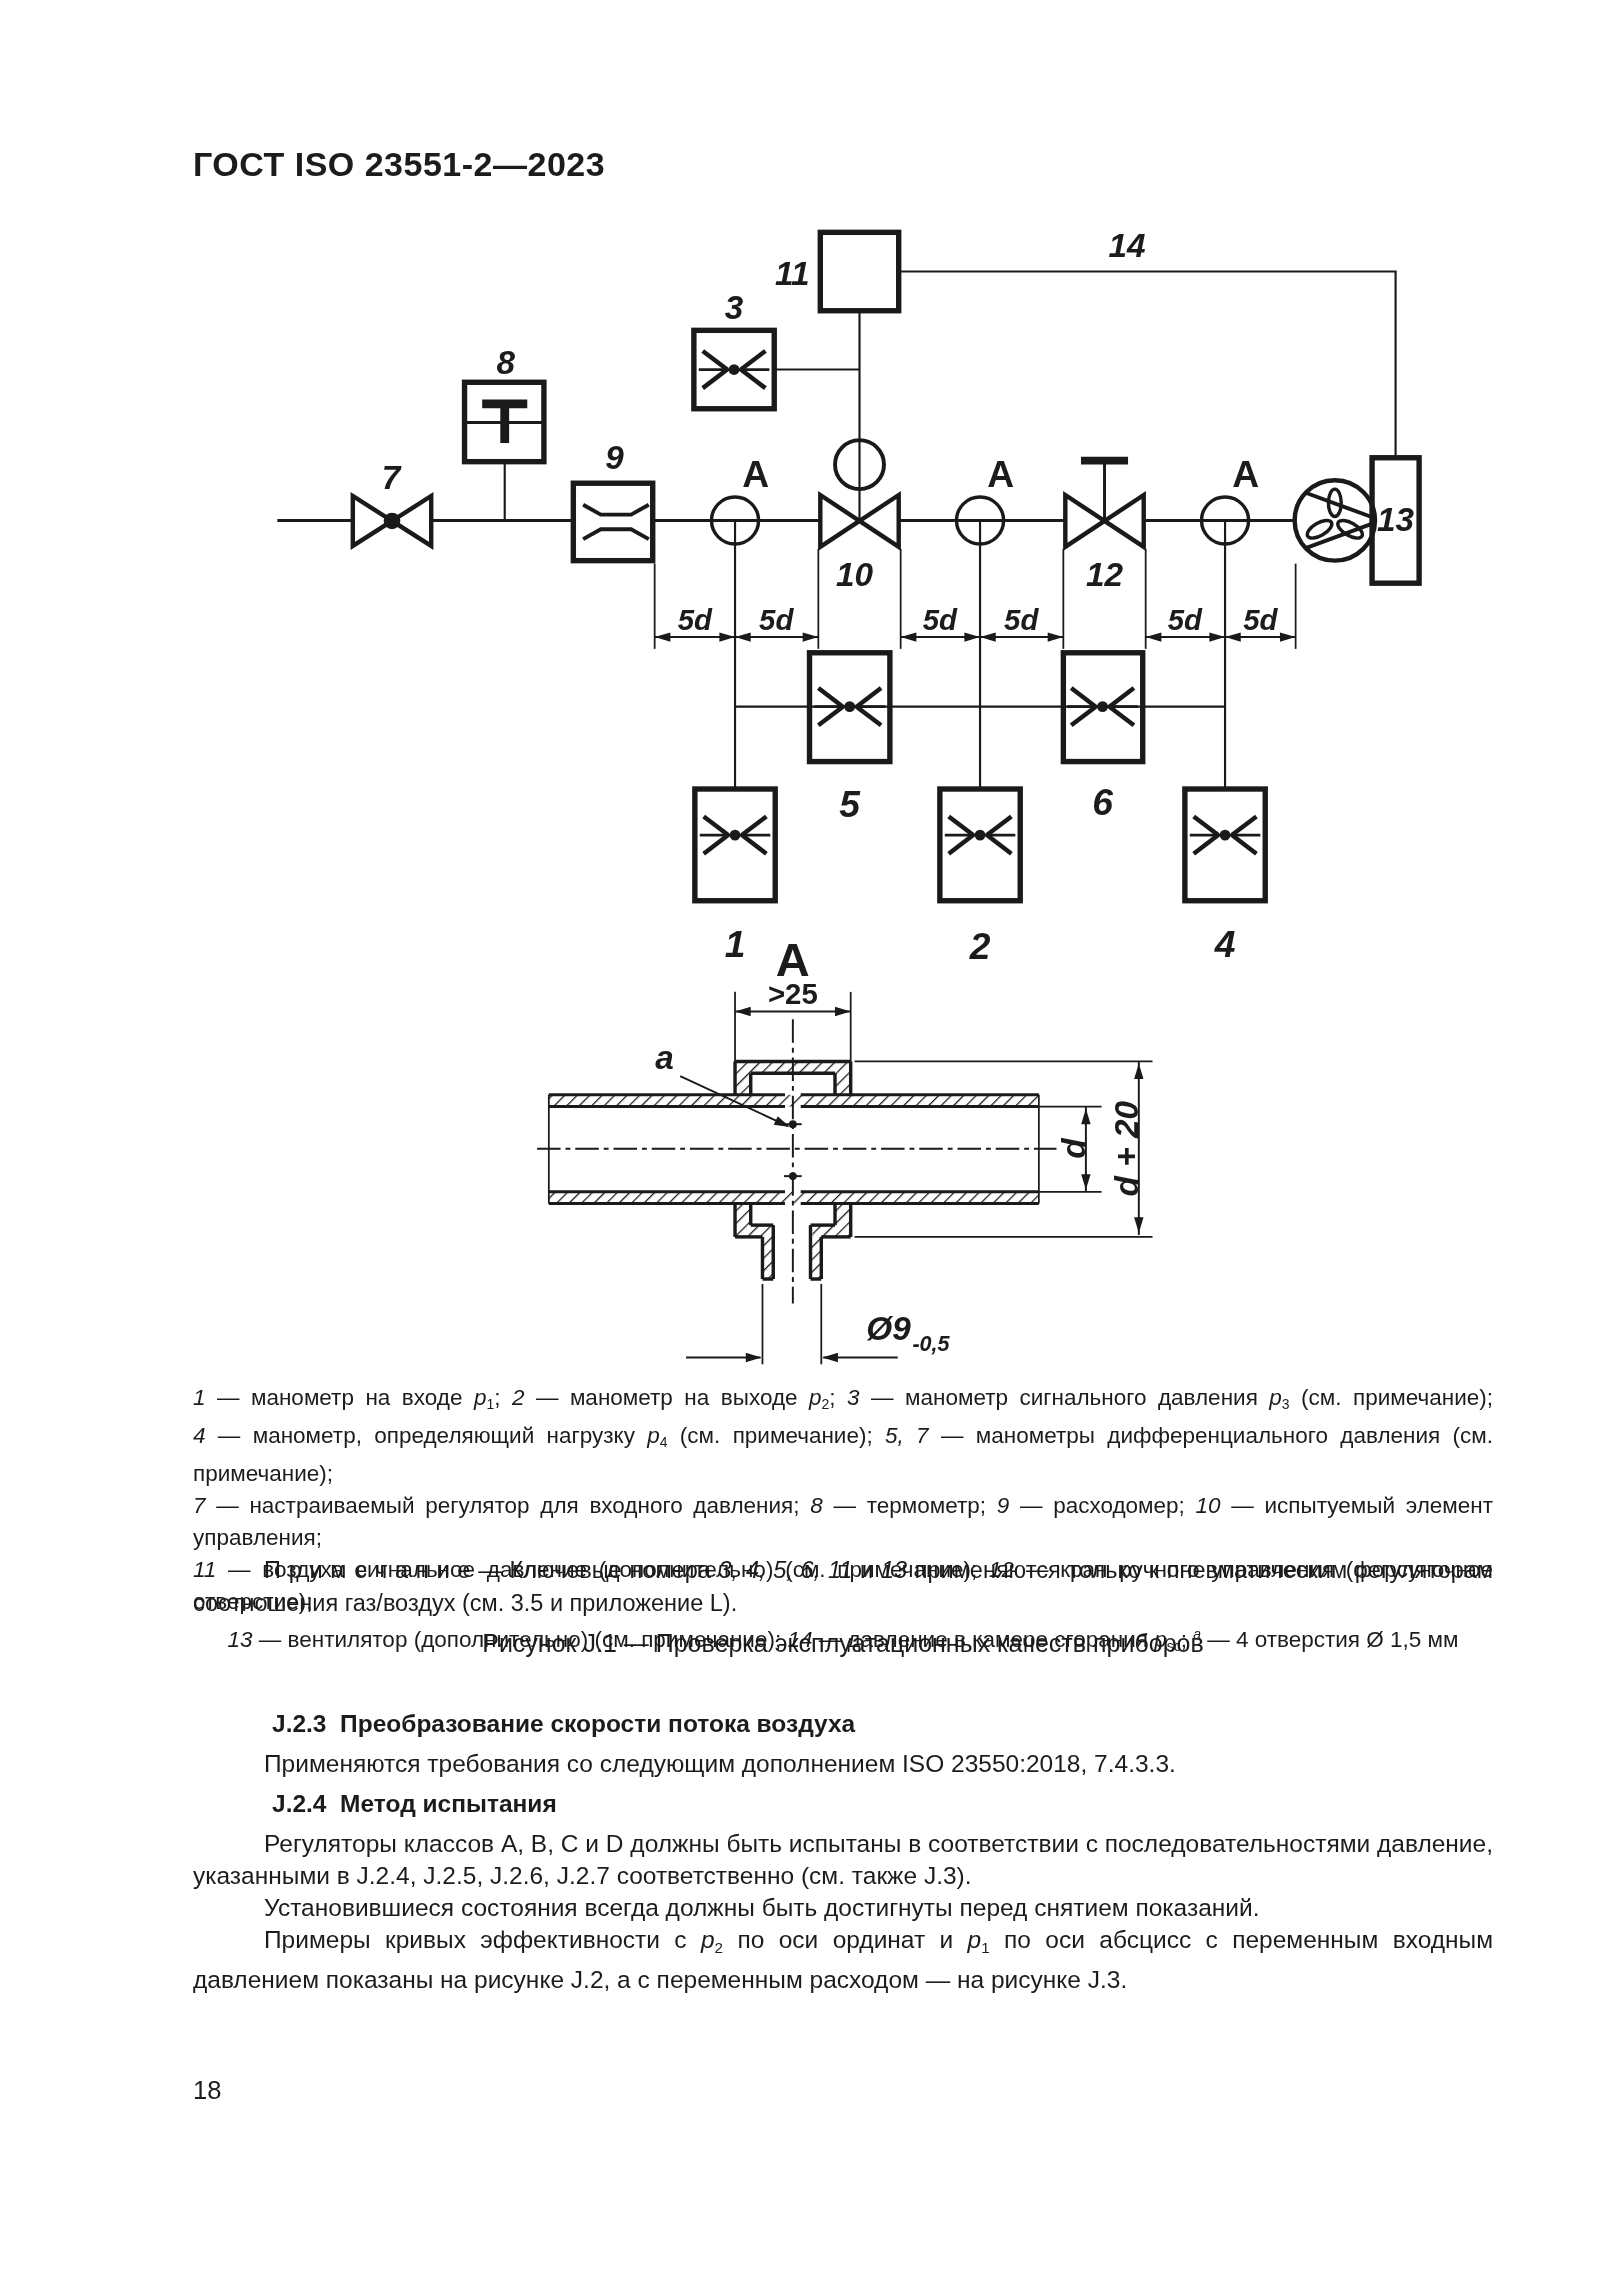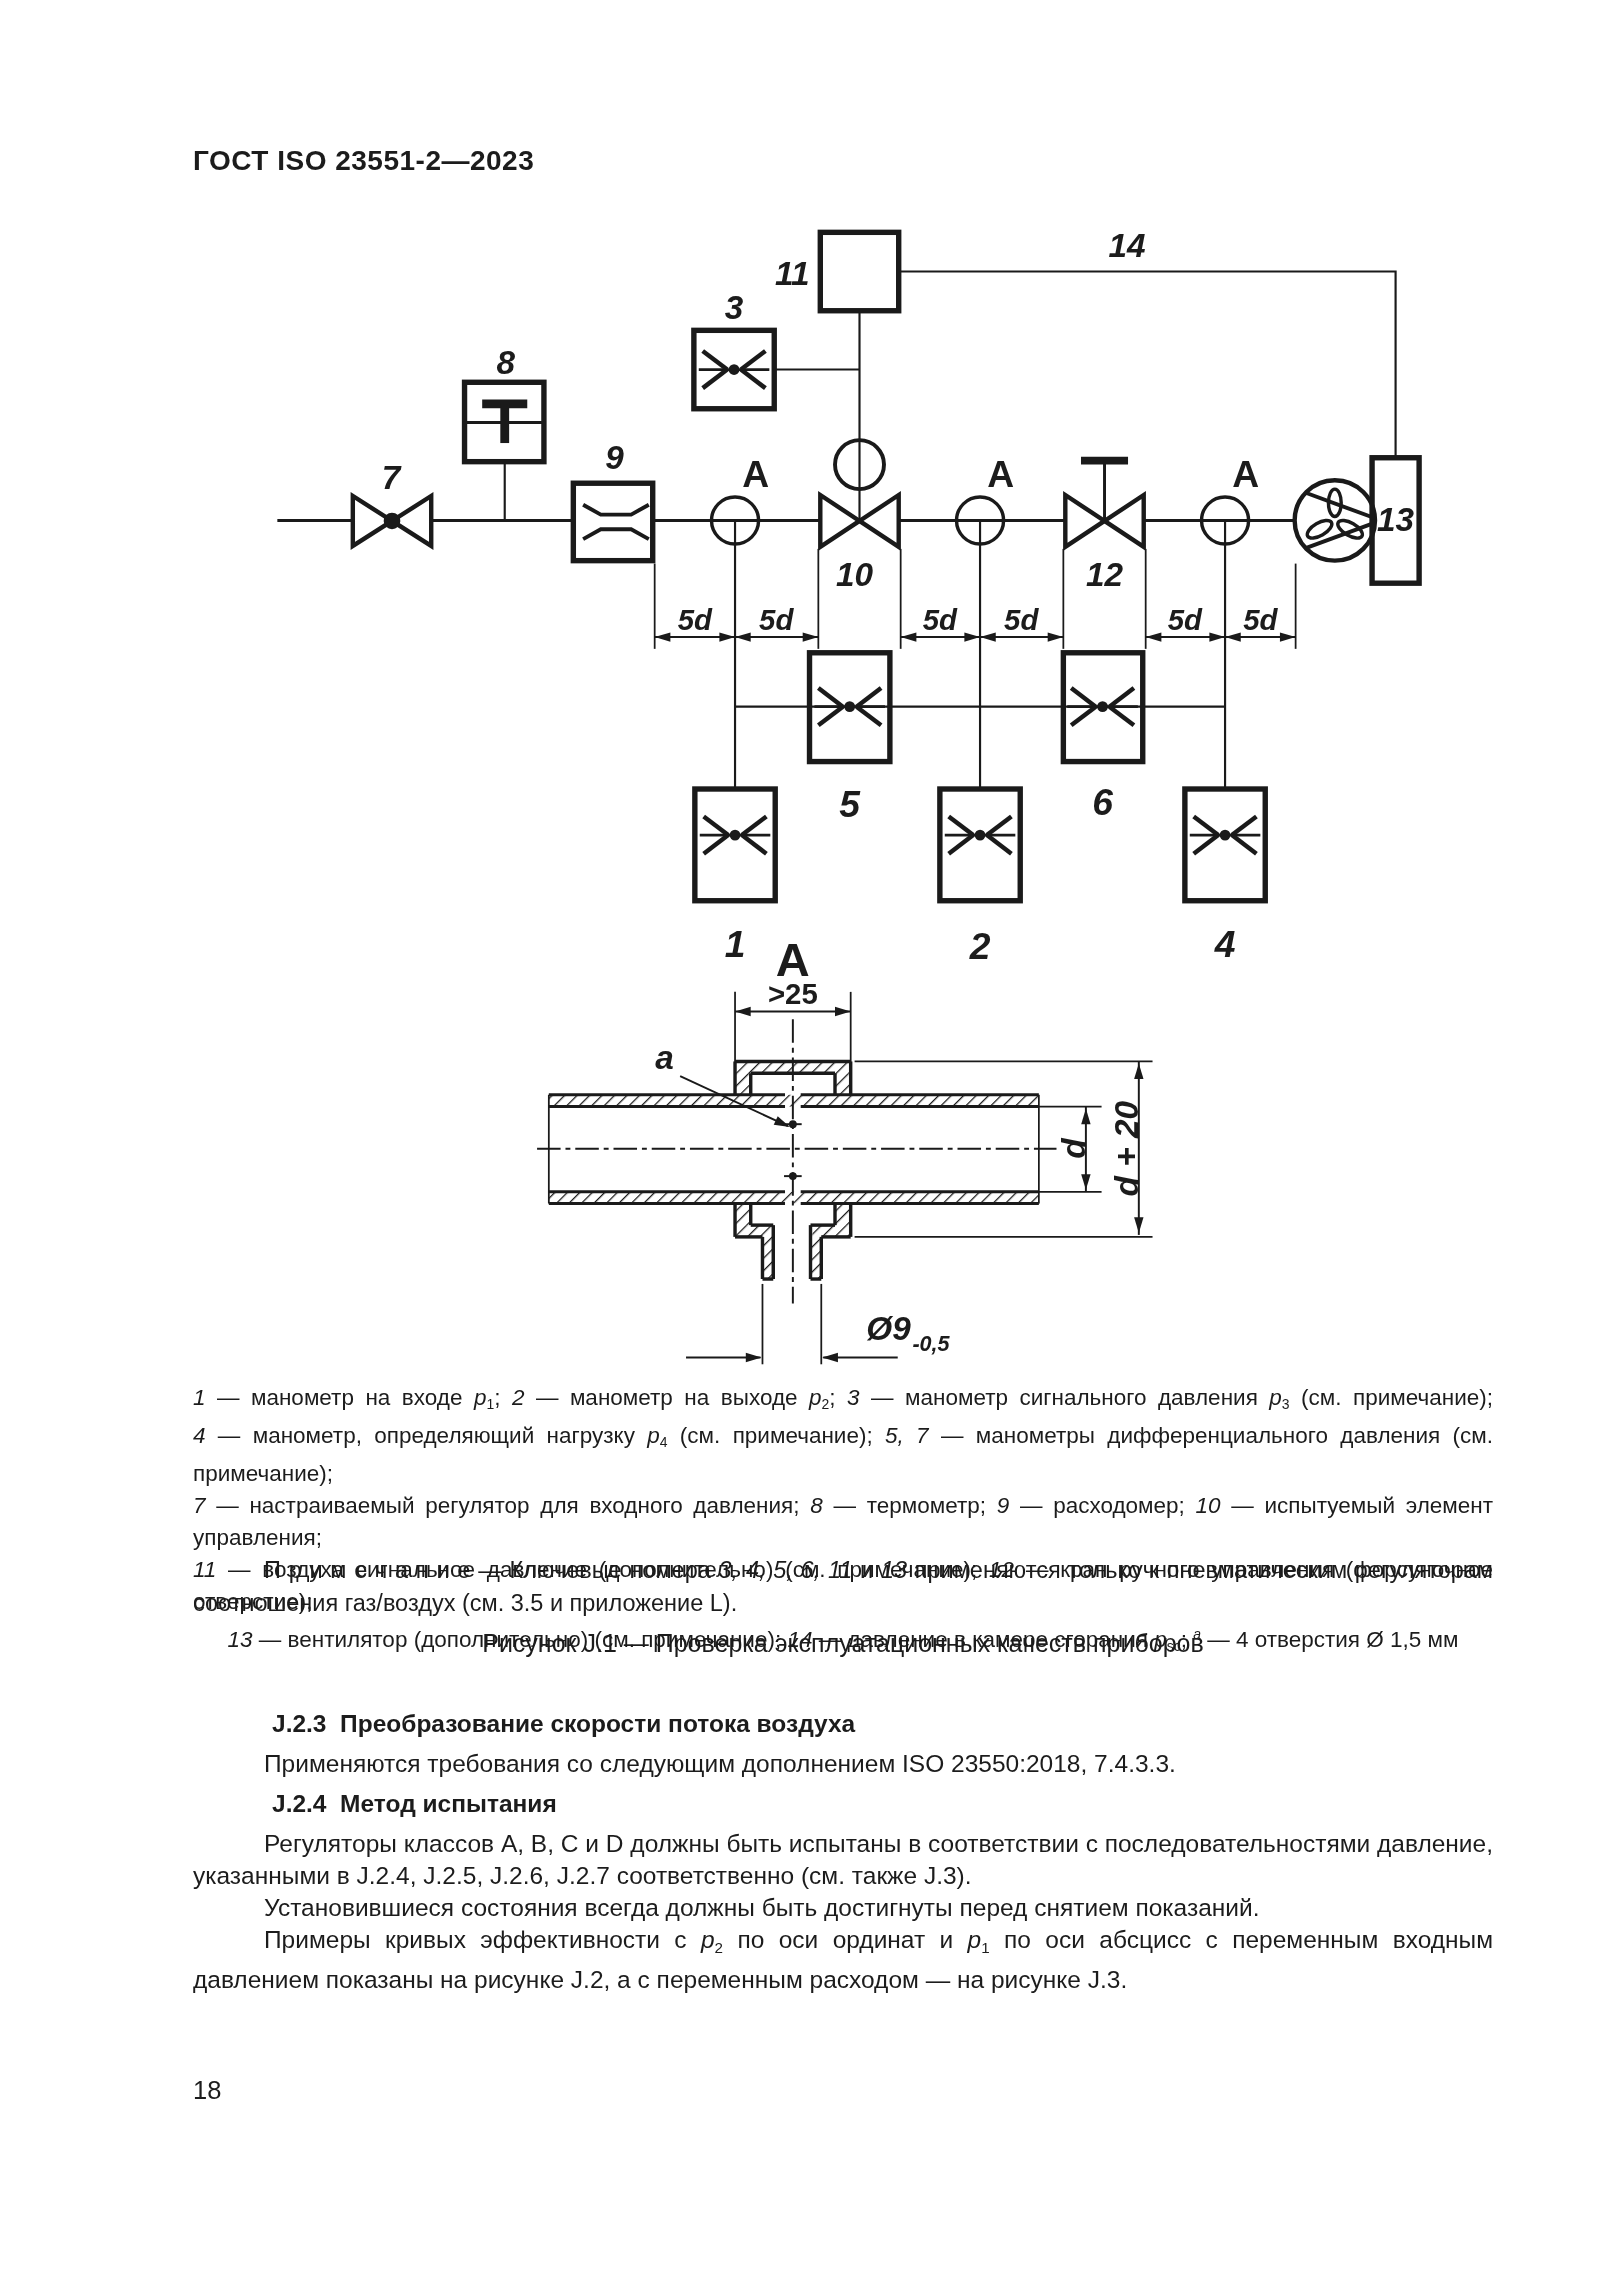--- a/index.html
+++ b/index.html
@@ -1,19 +1,19 @@
 <!DOCTYPE html>
 <html><head>
 <meta charset="utf-8">
 <style>
   html,body{margin:0;padding:0;background:#9a9a9a;}
   .page{position:relative;width:1621px;height:2293px;background:#ffffff;overflow:hidden;
         font-family:"Liberation Sans",sans-serif;color:#1c1c1c;}
   .abs{position:absolute;}
-  .hdr{left:193px;top:145px;font-size:28px;font-weight:bold;letter-spacing:0.5px;}
+  .hdr{left:193px;top:145px;font-size:34px;font-weight:bold;letter-spacing:0.5px;}
   .pagenum{left:193px;top:2076px;font-size:25.5px;}
   svg{position:absolute;left:0;top:0;}
   svg line,svg polyline,svg path.s,svg rect.s,svg circle.s,svg polygon,svg ellipse{stroke:#1a1a1a;fill:none;}
   .t{font-family:"Liberation Sans",sans-serif;fill:#1c1c1c;stroke:none;}
   .num{font-size:34px;font-style:italic;font-weight:600;}
   .numlg{font-size:38px;font-style:italic;font-weight:600;}
   .lblA{font-size:38px;font-weight:600;}
   .big{font-size:48px;font-weight:600;}
   .dim{font-size:30px;font-weight:600;}
   .dimi{font-size:30px;font-style:italic;font-weight:600;}

